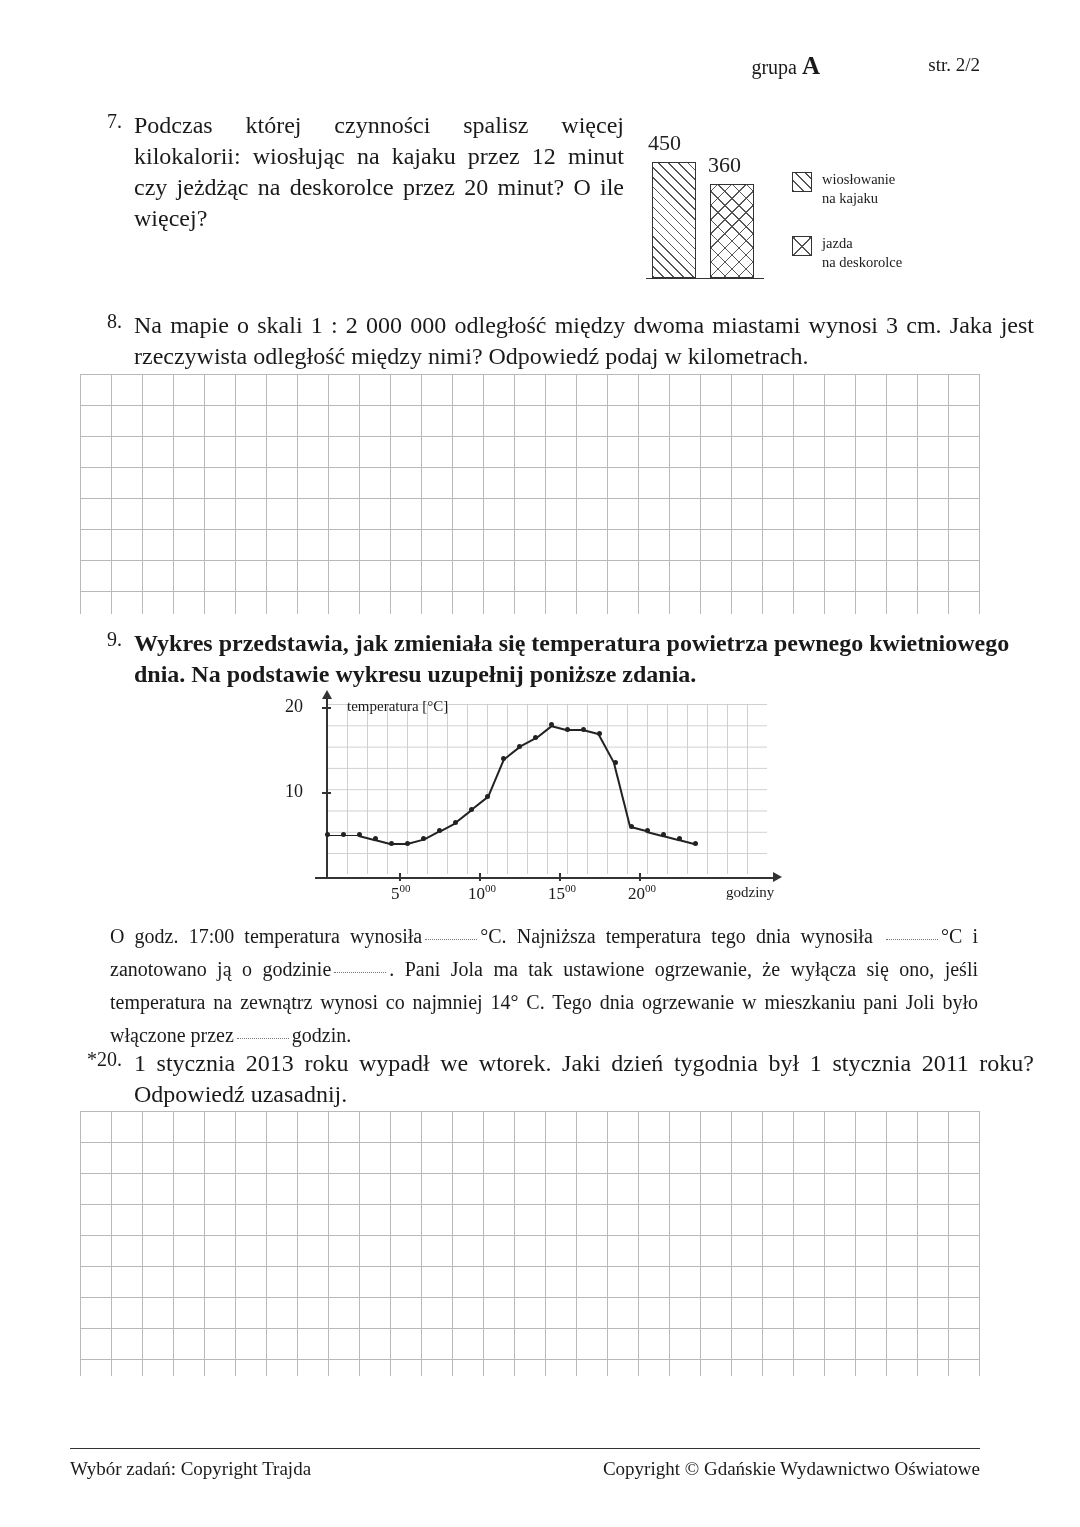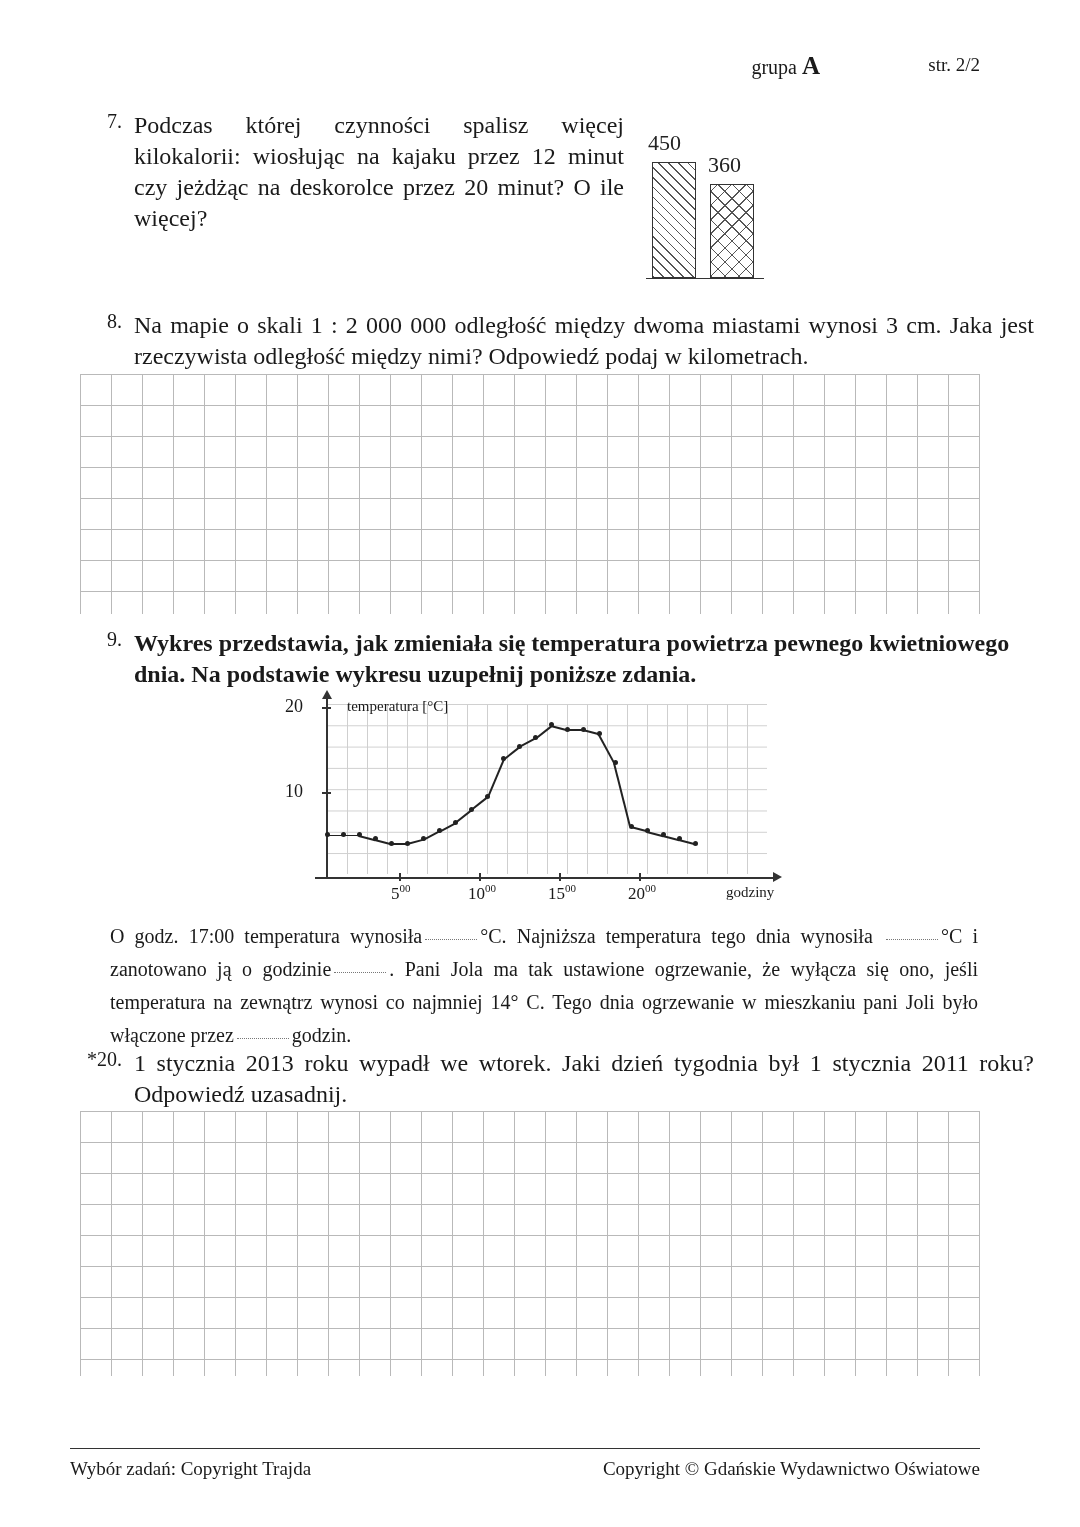--- a/index.html
+++ b/index.html
@@ -346,20 +346,32 @@
     <div class="task-body justified">Podczas której czynności spalisz więcej kilokalorii: wiosłując na kajaku przez 12 minut czy jeżdżąc na deskorolce przez 20 minut? O ile więcej?</div>
   </div>
 
   <div class="kcal-figure">
     <div class="kcal-chart">
       <div class="bar bar-a"></div>
       <div class="bar bar-b"></div>
       <div class="bar-base"></div>
       <div class="bar-value val-a">450</div>
       <div class="bar-value val-b">360</div>
+    </div>
+    <div class="legend">
+      <div class="legend-row">
+        <span class="legend-box a"></span>
+        <div>wiosłowanie</div>
+        <div>na kajaku</div>
+      </div>
+      <div class="legend-row">
+        <span class="legend-box b"></span>
+        <div>jazda</div>
+        <div>na deskorolce</div>
+      </div>
     </div>
   </div>
 
   <div class="task" id="task8">
     <div class="task-num">8.</div>
     <div class="task-body justified">Na mapie o skali 1 : 2 000 000 odległość między dwoma miastami wynosi 3 cm. Jaka jest rzeczywista odległość między nimi? Odpowiedź podaj w kilometrach.</div>
   </div>
   <div class="grid-area" id="grid8">
     <div class="grid-inner"></div>
   </div>

